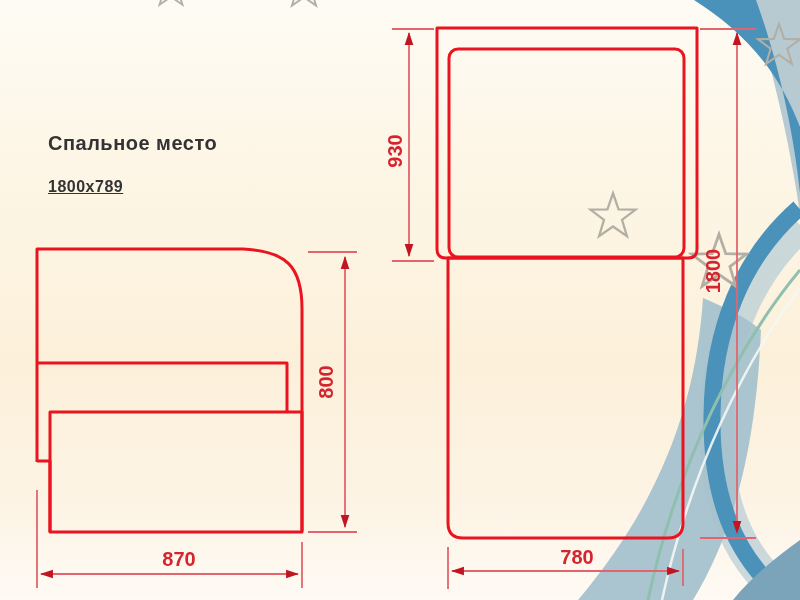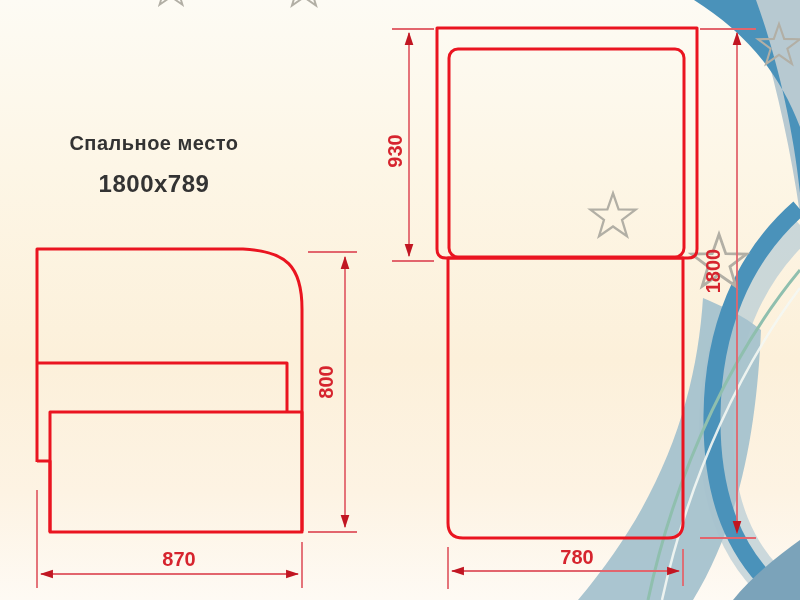--- a/index.html
+++ b/index.html
@@ -3,25 +3,25 @@
 <meta charset="utf-8">
 <style>
   html,body{margin:0;padding:0;}
   body{font-family:"Liberation Sans",sans-serif;background:#ffffff;}
   .stage{
     position:relative;width:800px;height:600px;overflow:hidden;
     background:linear-gradient(180deg,#fdfbf4 0%, #fdf6e6 28%, #fcf0da 60%, #fdf3e3 82%, #fefaf4 100%);
   }
   .stage svg{position:absolute;left:0;top:0;}
   .title-block{
-    position:absolute;left:28px;top:132px;width:252px;text-align:center;
+    position:absolute;left:48px;top:132px;width:252px;
     color:#333333;font-weight:bold;
   }
   .title-line1{font-size:20px;letter-spacing:0.5px;}
-  .title-line2{font-size:24px;margin-top:15px;letter-spacing:0.5px;}
+  .title-line2{font-size:16px;margin-top:23px;letter-spacing:0.5px;text-decoration:underline;}
   .dim-label{
     font-family:"Liberation Sans",sans-serif;
     font-weight:bold;font-size:20px;
   }
 </style>
 </head>
 <body>
 
 <div class="stage">
 

